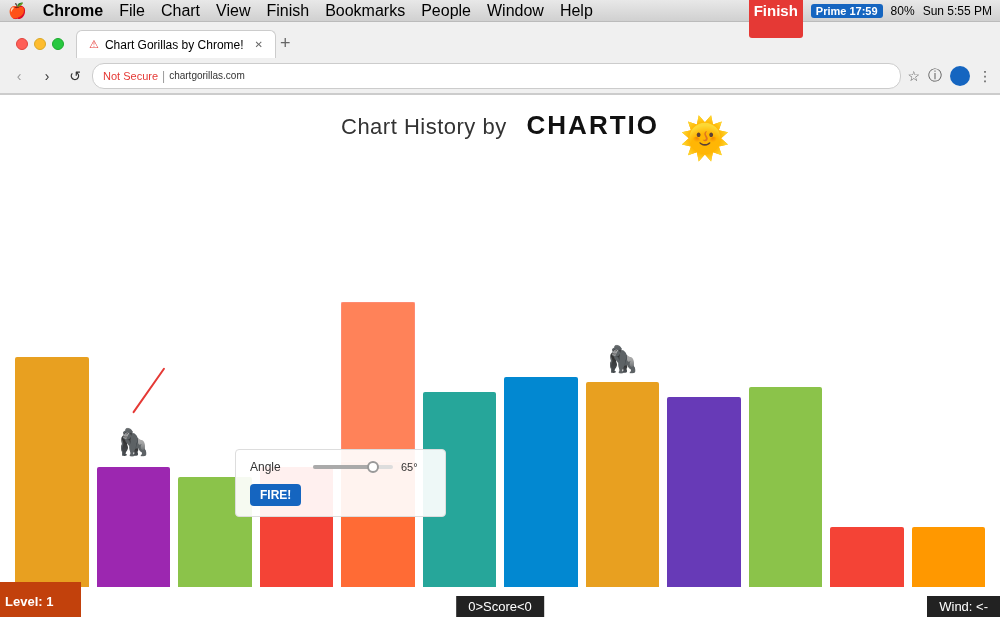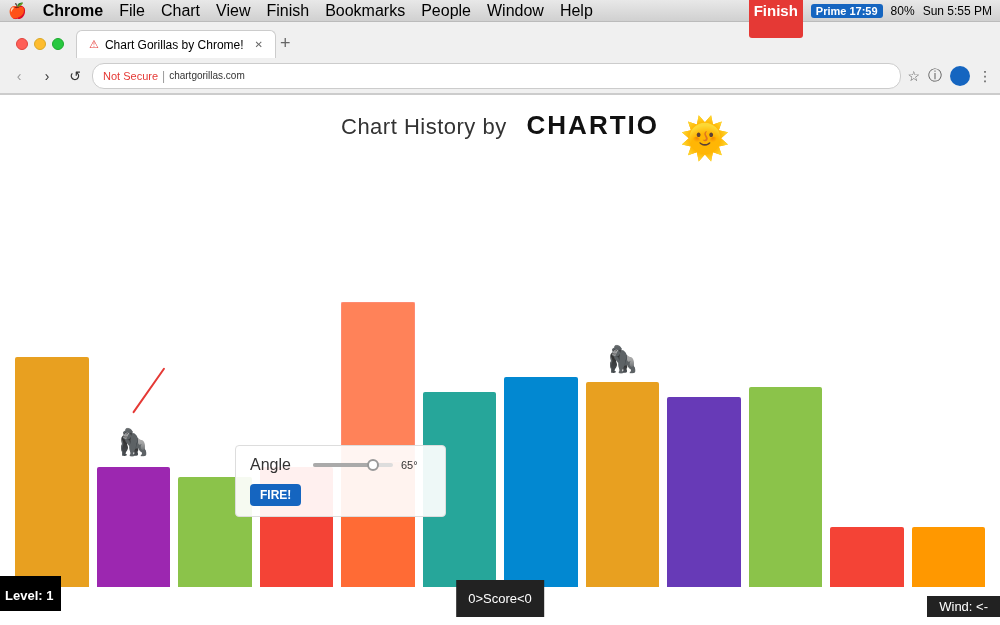--- a/index.html
+++ b/index.html
@@ -179,21 +179,21 @@
       z-index: 10;
       min-width: 140px;
     }
     .control-row {
       display: flex;
       align-items: center;
       margin-bottom: 6px;
       gap: 8px;
     }
     .control-label {
-      font-size: 16px;
+      font-size: 12px;
       color: #333;
       width: 55px;
     }
     .control-slider {
       width: 80px;
       height: 4px;
       background: #ddd;
       border-radius: 2px;
       position: relative;
     }
@@ -223,21 +223,21 @@
       padding: 4px 10px;
       font-size: 12px;
       font-weight: bold;
       cursor: pointer;
       margin-top: 4px;
     }
     .score-badge {
       background: #222;
       color: white;
       font-size: 13px;
-      padding: 11px 12px;
+      padding: 3px 12px;
     }
   </style>
 </head>
 <body>
 
 <div class="menubar">
   <span class="menubar-apple">🍎</span>
   <span class="menubar-item bold">Chrome</span>
   <span class="menubar-item">File</span>
   <span class="menubar-item">Chart</span>
@@ -344,21 +344,21 @@
         <span class="control-label">Angle</span>
         <div class="control-slider">
           <div class="slider-track" style="width:75%;"></div>
           <div class="slider-thumb" style="left:calc(75% - 6px);"></div>
         </div>
         <span class="control-value">65°</span>
       </div>
       <button class="fire-btn">FIRE!</button>
     </div>
 
-    <div style="position:absolute; bottom:6px; left:0; width:61px; height:35px; background:#000000;">
+    <div style="position:absolute; bottom:0; left:0; width:81px; height:35px; background:#c2410c;">
       <span style="color:white; font-size:13px; font-weight:bold; position:absolute; bottom:8px; left:5px;">Level: 1</span>
     </div>
 
     <div style="position:absolute; bottom:0; left:50%; transform:translateX(-50%);">
       <div class="score-badge">0&gt;Score&lt;0</div>
     </div>
 
     <div style="position:absolute; bottom:0; right:0; background:#222; color:white; font-size:13px; padding:3px 12px;">Wind: &lt;-</div>
 
   </div>

